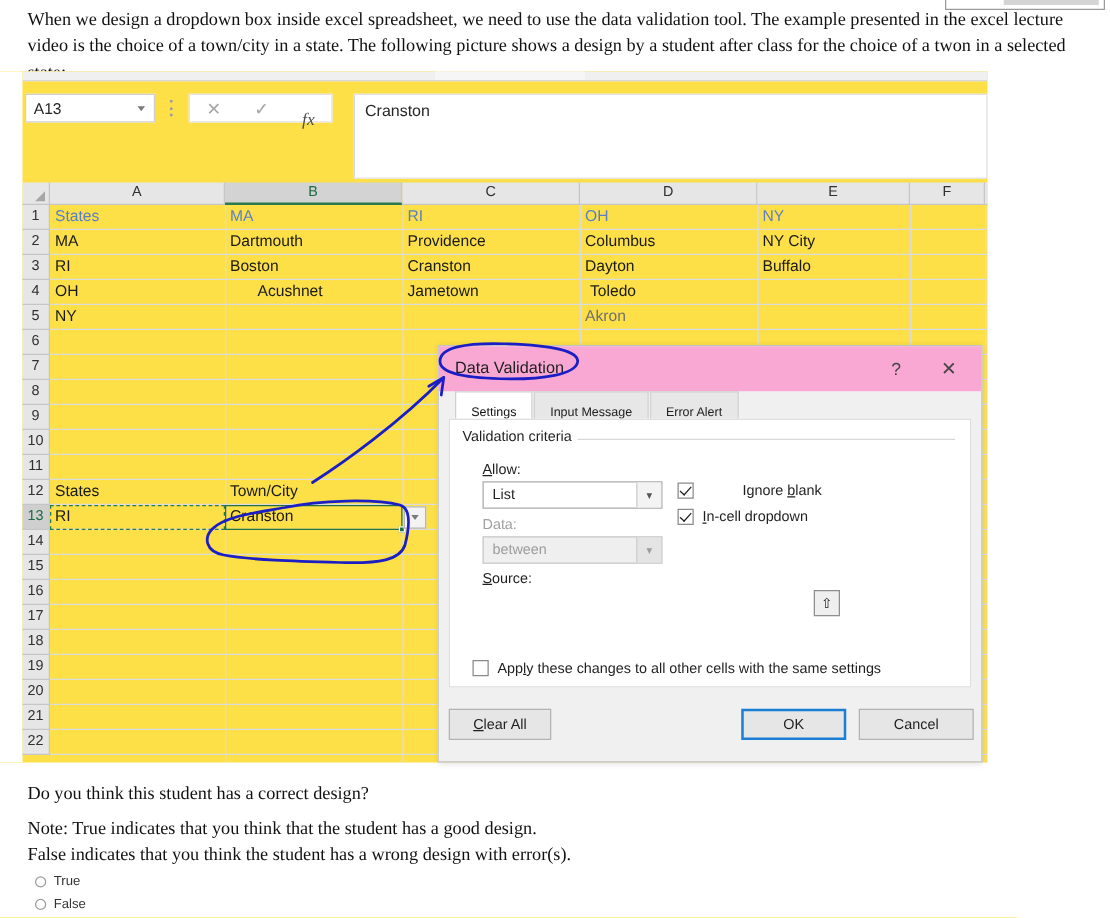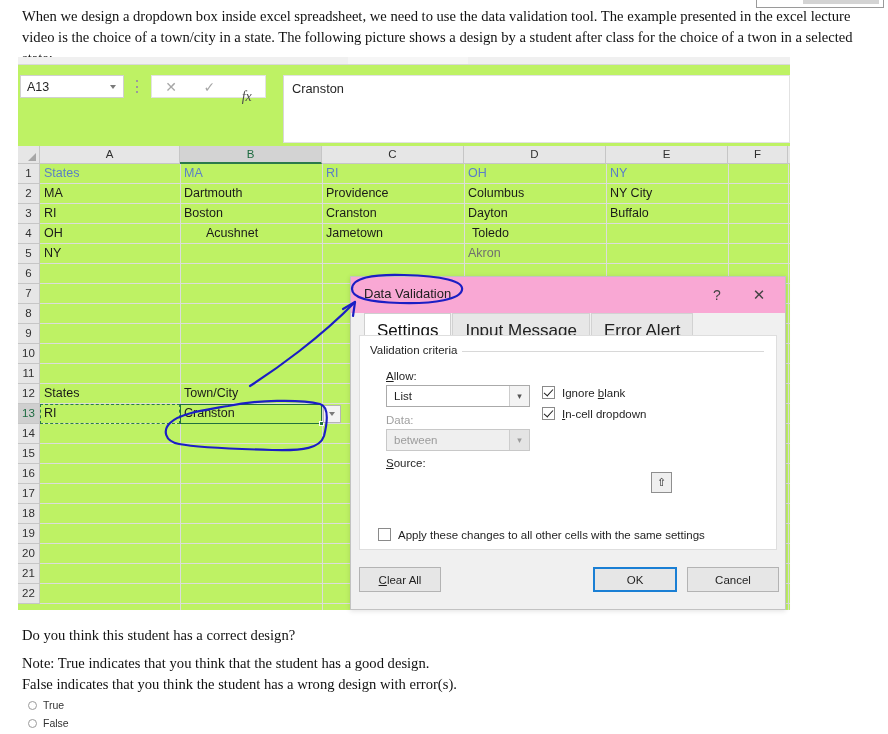--- a/index.html
+++ b/index.html
@@ -39,21 +39,21 @@
     width:9px; height:9px; border:1px solid #9b9b9b; border-radius:50%;
     background:#fff; margin-right:6px; flex:none;
   }
   .radio-label {
     font-family:"Liberation Sans", sans-serif; font-size:10.5px; color:#333;
   }
 
   
   #excel {
     position:absolute; left:0px; top:57px; width:790px; height:553px;
-    background:#bef264; overflow:hidden;
+    background:#fde047; overflow:hidden;
   }
   
   .ribbon-strip {
     position:absolute; left:18px; top:0px; right:0; height:8px;
     background:#f0f0f0; border-bottom:1px solid #d9d9d9;
   }
   .ribbon-ghost {
     position:absolute; left:330px; top:0px; width:120px; height:7px;
     background:#f6f6f6;
   }
@@ -168,21 +168,21 @@
     display:flex; align-items:center; justify-content:center;
     font-size:14px; color:#444;
   }
   .dlg-title .dt-close {
     position:absolute; right:6px; top:6px; width:40px; height:24px;
     display:flex; align-items:center; justify-content:center;
     font-size:15px; color:#444;
   }
   .dlg-tabs { position:absolute; left:13px; top:36px; height:22px; display:flex; }
   .dtab {
-    height:22px; padding:6px 12px; line-height:21px; font-size:17px;
+    height:22px; padding:6px 12px; line-height:21px; font-size:10px;
     background:#e7e7e7; border:1px solid #d2d2d2; border-bottom:none; color:#222;
     margin-right:1px;
   }
   .dtab.active { background:#ffffff; border-color:#cfcfcf; color:#111; }
   .dlg-panel {
     position:absolute; left:8px; top:58px; right:8px; height:215px;
     background:#ffffff; border:1px solid #dedede;
   }
   .grp-label { position:absolute; left:10px; top:8px; font-size:11.5px; color:#1f1f1f; background:#fff; padding-right:5px; z-index:2; }
   .grp-rule { position:absolute; left:10px; right:12px; top:15px; height:1px; background:#d8d8d8; }
@@ -402,21 +402,21 @@
     <div class="combo disabled" style="left:26px; top:93px; width:144px;">
       <span>between</span>
       <span class="cb-arrow">▾</span>
     </div>
 
     <span class="fld-label" style="left:26px; top:121px;">
       <span class="u">S</span><span>ource:</span>
     </span>
     <div class="rangebtn" style="left:291px; top:136px;">⇧</div>
 
-    <div class="cbx-row" style="left:182px; top:50px;">
+    <div class="cbx-row" style="left:182px; top:50px;gap:32px;">
       <span class="cbx checked"></span>
       <span class="cbx-label">
         <span>Ignore </span><span class="u">b</span><span>lank</span>
       </span>
     </div>
     <div class="cbx-row" style="left:182px; top:71px;">
       <span class="cbx checked"></span>
       <span class="cbx-label">
         <span class="u">I</span><span>n-cell dropdown</span>
       </span>

